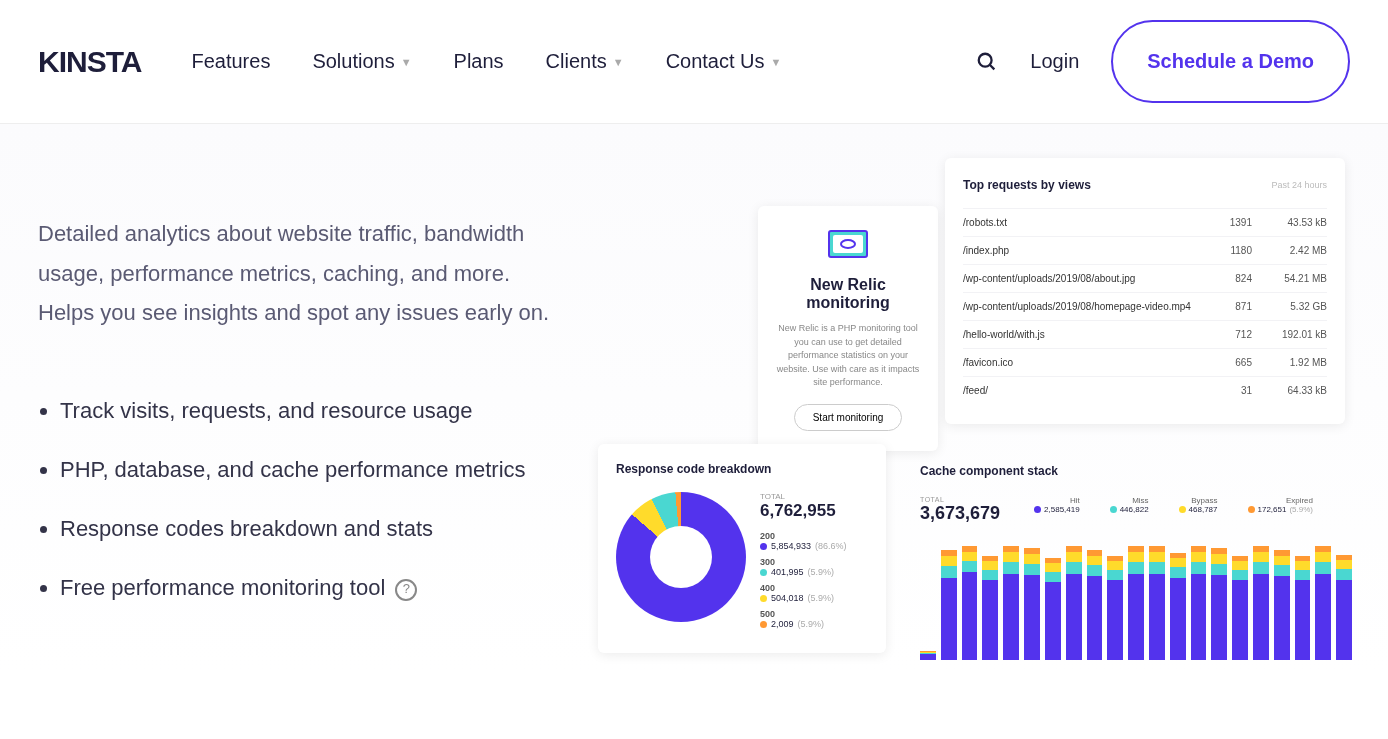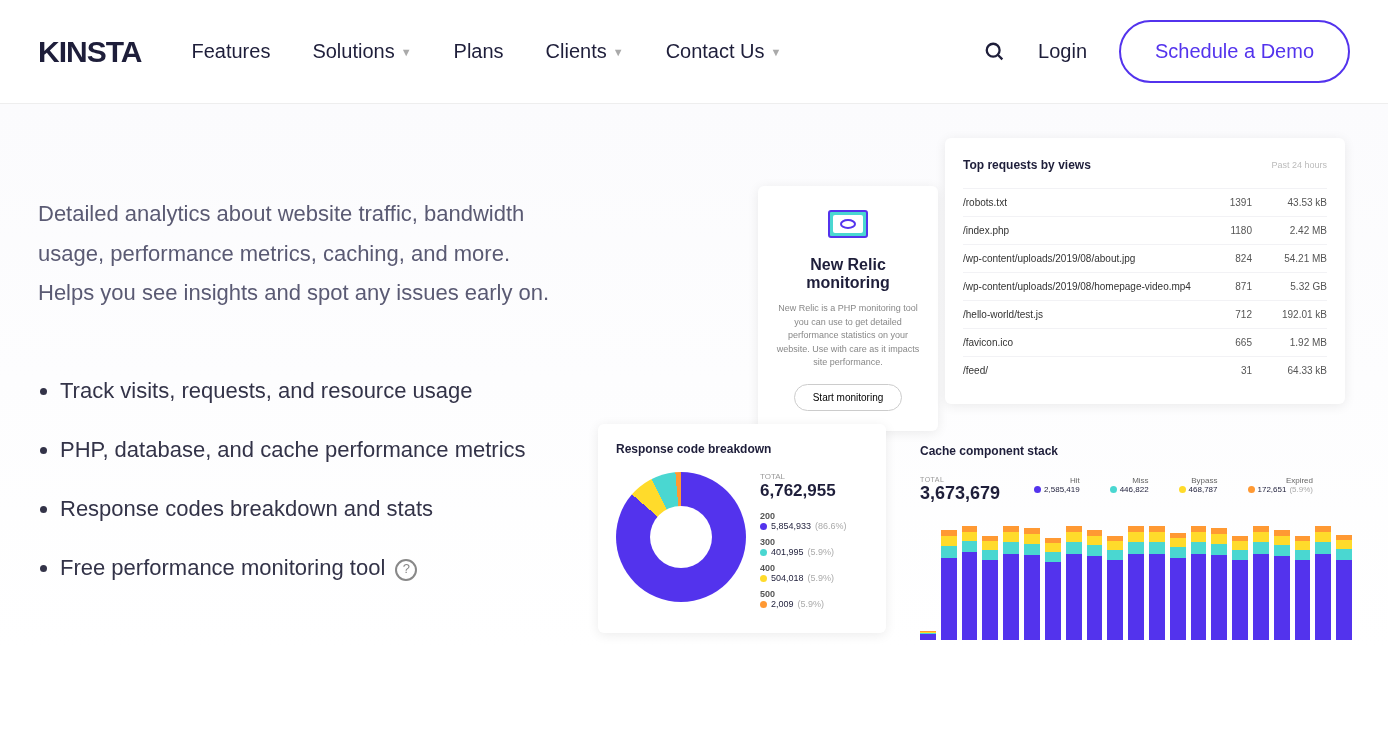--- a/index.html
+++ b/index.html
@@ -5,21 +5,21 @@
 * { margin: 0; padding: 0; box-sizing: border-box; }
 body { font-family: -apple-system, BlinkMacSystemFont, "Segoe UI", Helvetica, Arial, sans-serif; background: #fff; color: #1e1e3a; width: 1388px; }
 .header { display: flex; align-items: center; padding: 20px 38px; border-bottom: 1px solid #eee; gap: 40px; }
 .logo { font-weight: 900; font-size: 30px; letter-spacing: -1px; color: #1e1e3a; }
 .nav { display: flex; gap: 42px; align-items: center; flex: 1; margin-left: 10px; }
 .nav-item { font-size: 20px; color: #1e1e3a; cursor: pointer; display: flex; align-items: center; gap: 6px; }
 .nav-item .chev { font-size: 11px; color: #aaa; }
 .header-right { display: flex; align-items: center; gap: 32px; }
 .search-icon { width: 22px; height: 22px; }
 .login { font-size: 20px; color: #1e1e3a; cursor: pointer; }
-.cta-button { border: 2px solid #5333ed; color: #5333ed; background: #fff; border-radius: 999px; padding: 18px 34px; font-size: 20px; font-weight: 400; cursor: pointer; }
+.cta-button { border: 2px solid #5333ed; color: #5333ed; background: #fff; border-radius: 999px; padding: 28px 34px; font-size: 20px; font-weight: 700; cursor: pointer; }
 .main { display: flex; padding: 30px 38px 40px; gap: 20px; background: linear-gradient(180deg, #fbfbfd 0%, #fff 100%); }
 .left-col { width: 530px; }
 .hero-title { font-size: 56px; font-weight: 800; color: #1e1e3a; line-height: 1.15; letter-spacing: -1px; }
 .hero-desc { font-size: 22px; color: #5a5a73; line-height: 1.8; margin-top: 60px; }
 .feature-list { margin-top: 60px; padding-left: 22px; }
 .feature-list li { font-size: 22px; color: #333348; line-height: 1.6; margin-bottom: 24px; }
 .help-icon { display: inline-flex; width: 22px; height: 22px; border: 2px solid #888; border-radius: 50%; align-items: center; justify-content: center; font-size: 13px; color: #888; vertical-align: middle; margin-left: 4px; }
 .right-col { flex: 1; position: relative; }
 .panel { background: #fff; border-radius: 6px; box-shadow: 0 2px 12px rgba(0,0,0,0.08); position: absolute; }
 
@@ -143,21 +143,21 @@
             <span class="path">/wp-content/uploads/2019/08/about.jpg</span>
             <span class="views">824</span>
             <span class="size">54.21 MB</span>
           </div>
           <div class="req-row">
             <span class="path">/wp-content/uploads/2019/08/homepage-video.mp4</span>
             <span class="views">871</span>
             <span class="size">5.32 GB</span>
           </div>
           <div class="req-row">
-            <span class="path">/hello-world/test.js</span>
+            <span class="path">/hello-world/with.js</span>
             <span class="views">712</span>
             <span class="size">192.01 kB</span>
           </div>
           <div class="req-row">
             <span class="path">/favicon.ico</span>
             <span class="views">665</span>
             <span class="size">1.92 MB</span>
           </div>
           <div class="req-row">
             <span class="path">/feed/</span>

